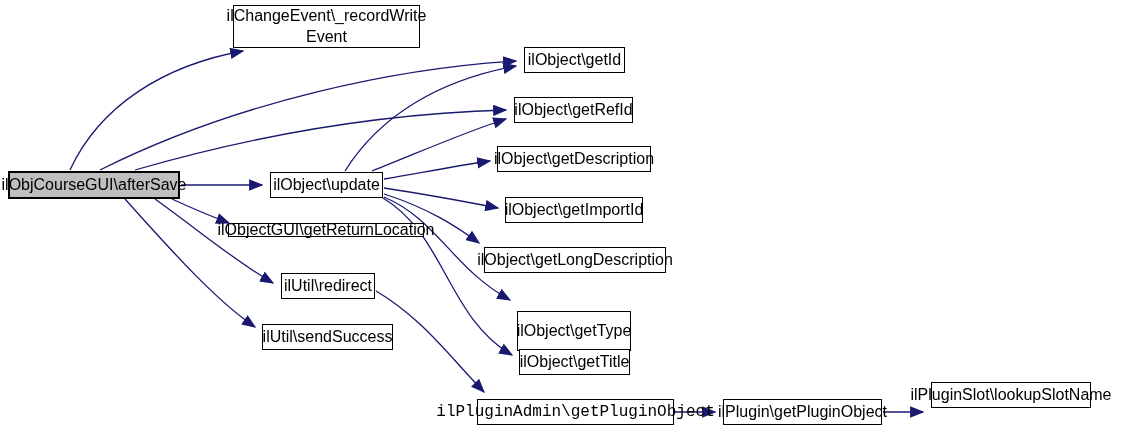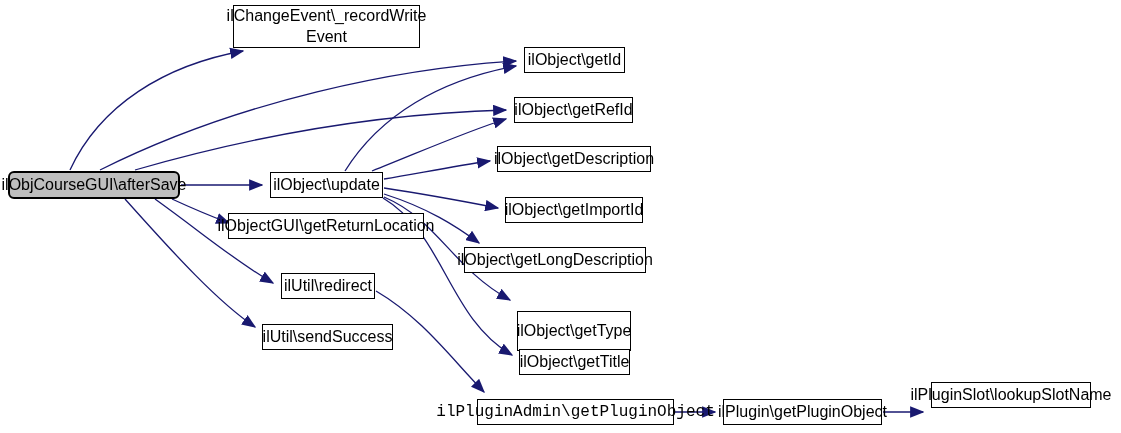--- a/index.html
+++ b/index.html
@@ -30,21 +30,20 @@
     display:flex;align-items:center;justify-content:center;
     text-align:center;
     font-size:16px;
     line-height:1.3;
     white-space:pre-line;
     cursor:pointer;
   }
   .node.highlight{
     background:var(--highlight-fill);
     border-width:2px;
-    border-radius:6px;
   }
 </style>
 </head>
 <body>
 
 <div class="graph">
 
   <svg class="edges" width="1121" height="433" viewBox="0 0 1121 433" xmlns="http://www.w3.org/2000/svg">
     <defs>
       <marker id="arrow" viewBox="0 0 10 8" refX="9" refY="4" markerWidth="11" markerHeight="9" orient="auto">
@@ -92,25 +91,25 @@
   </div>
 
   <div class="node" style="left:270px;top:172px;width:113px;height:26px;">
     <span>ilObject\update</span>
   </div>
 
   <div class="node" style="left:505px;top:197px;width:138px;height:26px;align-items:center;">
     <span>ilObject\getImportId</span>
   </div>
 
-  <div class="node" style="left:464px;top:247px;width:182px;height:26px;">
+  <div class="node" style="left:484px;top:247px;width:182px;height:26px;">
     <span>ilObject\getLongDescription</span>
   </div>
 
-  <div class="node" style="left:228px;top:213px;width:196px;height:26px;">
+  <div class="node" style="left:228px;top:223px;width:196px;height:14px;">
     <span>ilObjectGUI\getReturnLocation</span>
   </div>
 
   <div class="node" style="left:517px;top:311px;width:114px;height:40px;">
     <span>ilObject\getType</span>
   </div>
 
   <div class="node" style="left:281px;top:273px;width:94px;height:26px;">
     <span>ilUtil\redirect</span>
   </div>

